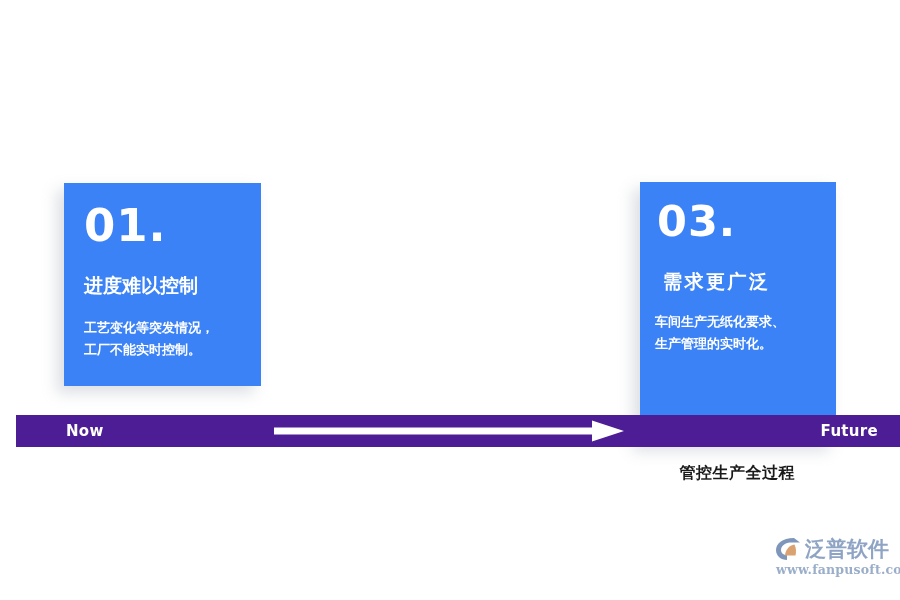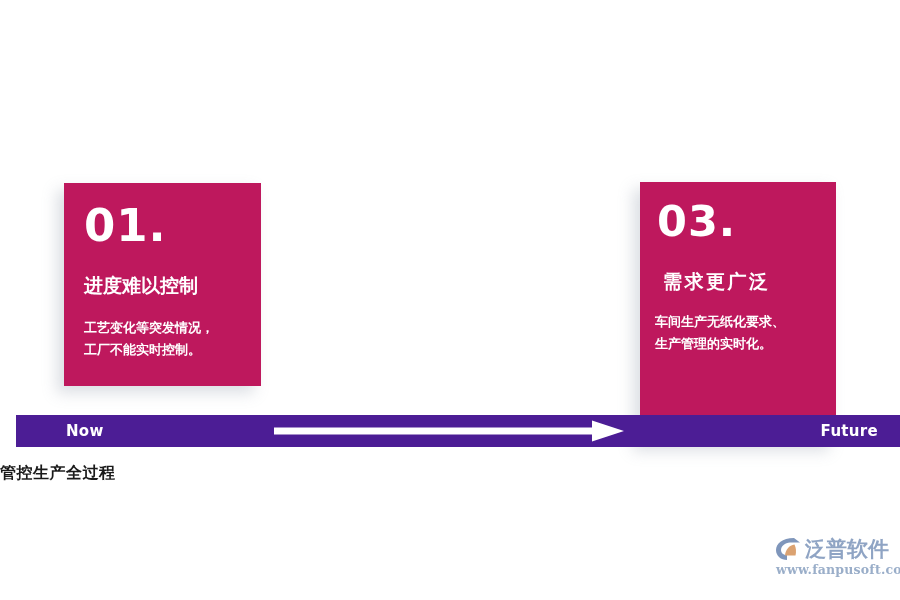--- a/index.html
+++ b/index.html
@@ -19,21 +19,21 @@
     position: absolute;
     left: 0;
     top: 0;
     width: 900px;
     height: 600px;
   }
 
   
   .card {
     position: absolute;
-    background: #be185d;
+    background: #3b82f6;
     box-sizing: border-box;
     box-shadow: -7px 7px 14px rgba(140, 150, 165, 0.30);
     color: #ffffff;
   }
 
   .card-1 { left: 64px;  top: 183px; width: 197px; height: 203px; padding: 20px 0 0 18px; }
   .card-2 { left: 351px; top: 179px; width: 197px; height: 210px; padding: 17px 0 0 15px; }
   .card-3 { left: 640px; top: 182px; width: 196px; height: 262px; padding: 18px 0 0 15px; }
 
   .card-num {
@@ -110,21 +110,21 @@
     height: 22px;
     display: block;
   }
 
   
   .caption {
     position: absolute;
     left: 0;
     top: 463px;
     width: 795px;
-    text-align: left;
+    text-align: right;
     font-family: "DejaVu Sans", sans-serif;
     font-weight: 700;
     font-size: 16px;
     color: #1a1a1a;
     letter-spacing: 0.5px;
   }
 
   
   .logo {
     position: absolute;

